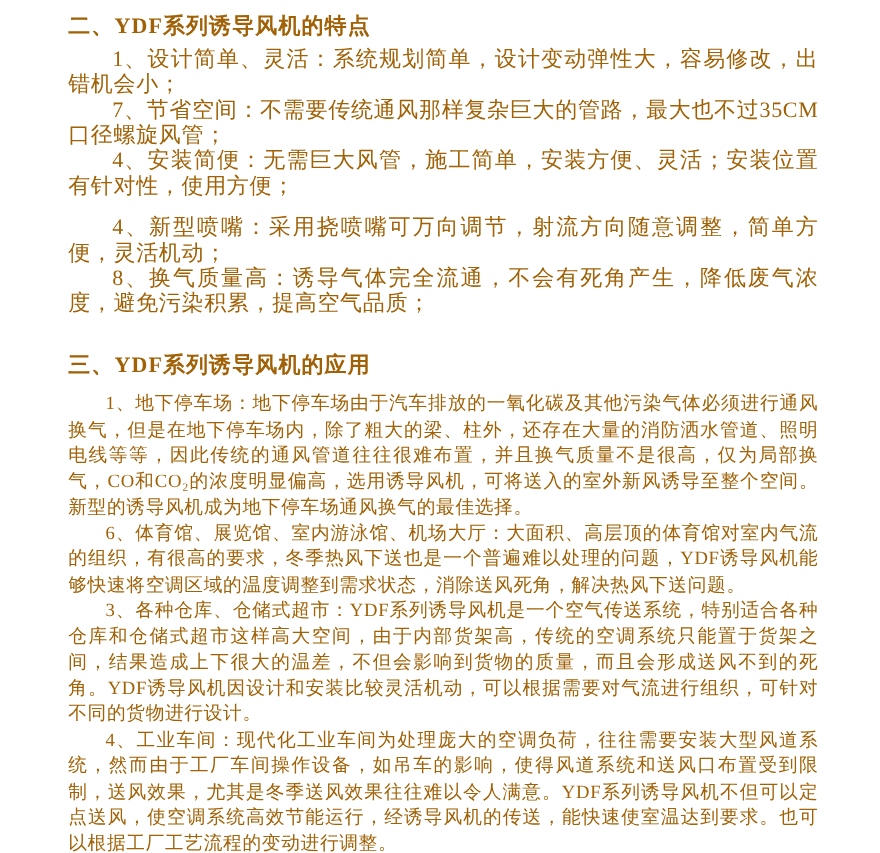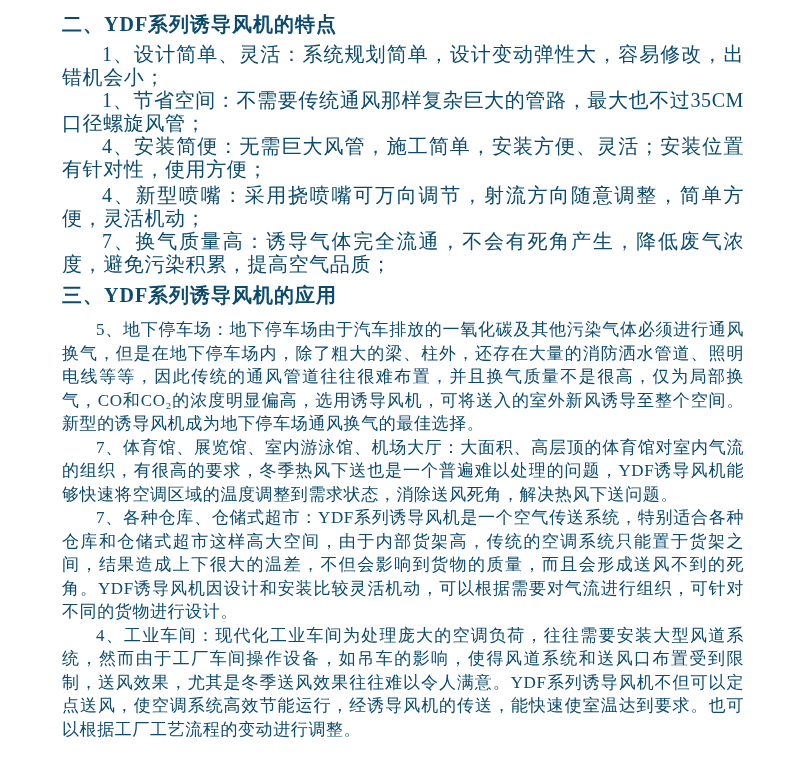--- a/index.html
+++ b/index.html
@@ -7,70 +7,70 @@
     padding: 0;
     background: #ffffff;
   }
   .page {
     position: relative;
     width: 800px;
     height: 775px;
     background: #ffffff;
     overflow: hidden;
     font-family: "Liberation Serif", "DejaVu Serif", serif;
-    color: #0c4a6e;
+    color: #a16207;
     box-sizing: border-box;
     padding: 10px 56px 0 62px;
   }
   .section-heading {
     font-size: 20px;
     font-weight: bold;
     letter-spacing: 1px;
     line-height: 28px;
     margin: 0 0 5px 0;
   }
   .section-heading.second {
-    margin-top: 5px;
+    margin-top: 30px;
     margin-bottom: 9px;
   }
   .feature-item {
     margin: 0;
     font-size: 20px;
     letter-spacing: 0.6px;
     line-height: 23px;
     text-indent: 2em;
     text-align: justify;
     text-justify: inter-ideograph;
   }
   .feature-item.gap-before {
-    margin-top: 3px;
+    margin-top: 15px;
   }
   .app-paragraph {
     margin: 0;
     font-size: 17px;
     letter-spacing: 0.6px;
     line-height: 23.5px;
     text-indent: 2em;
     text-align: justify;
     text-justify: inter-ideograph;
   }
 </style>
 </head>
 <body>
 
 <div class="page">
 
   <h2 class="section-heading">二、YDF系列诱导风机的特点</h2>
 
   <p class="feature-item">1、设计简单、灵活：系统规划简单，设计变动弹性大，容易修改，出错机会小；</p>
-  <p class="feature-item">1、节省空间：不需要传统通风那样复杂巨大的管路，最大也不过35CM口径螺旋风管；</p>
+  <p class="feature-item">7、节省空间：不需要传统通风那样复杂巨大的管路，最大也不过35CM口径螺旋风管；</p>
   <p class="feature-item">4、安装简便：无需巨大风管，施工简单，安装方便、灵活；安装位置有针对性，使用方便；</p>
   <p class="feature-item gap-before">4、新型喷嘴：采用挠喷嘴可万向调节，射流方向随意调整，简单方便，灵活机动；</p>
-  <p class="feature-item">7、换气质量高：诱导气体完全流通，不会有死角产生，降低废气浓度，避免污染积累，提高空气品质；</p>
+  <p class="feature-item">8、换气质量高：诱导气体完全流通，不会有死角产生，降低废气浓度，避免污染积累，提高空气品质；</p>
 
   <h2 class="section-heading second">三、YDF系列诱导风机的应用</h2>
 
-  <p class="app-paragraph">5、地下停车场：地下停车场由于汽车排放的一氧化碳及其他污染气体必须进行通风换气，但是在地下停车场内，除了粗大的梁、柱外，还存在大量的消防洒水管道、照明电线等等，因此传统的通风管道往往很难布置，并且换气质量不是很高，仅为局部换气，CO和CO₂的浓度明显偏高，选用诱导风机，可将送入的室外新风诱导至整个空间。新型的诱导风机成为地下停车场通风换气的最佳选择。</p>
-  <p class="app-paragraph">7、体育馆、展览馆、室内游泳馆、机场大厅：大面积、高层顶的体育馆对室内气流的组织，有很高的要求，冬季热风下送也是一个普遍难以处理的问题，YDF诱导风机能够快速将空调区域的温度调整到需求状态，消除送风死角，解决热风下送问题。</p>
-  <p class="app-paragraph">7、各种仓库、仓储式超市：YDF系列诱导风机是一个空气传送系统，特别适合各种仓库和仓储式超市这样高大空间，由于内部货架高，传统的空调系统只能置于货架之间，结果造成上下很大的温差，不但会影响到货物的质量，而且会形成送风不到的死角。YDF诱导风机因设计和安装比较灵活机动，可以根据需要对气流进行组织，可针对不同的货物进行设计。</p>
+  <p class="app-paragraph">1、地下停车场：地下停车场由于汽车排放的一氧化碳及其他污染气体必须进行通风换气，但是在地下停车场内，除了粗大的梁、柱外，还存在大量的消防洒水管道、照明电线等等，因此传统的通风管道往往很难布置，并且换气质量不是很高，仅为局部换气，CO和CO₂的浓度明显偏高，选用诱导风机，可将送入的室外新风诱导至整个空间。新型的诱导风机成为地下停车场通风换气的最佳选择。</p>
+  <p class="app-paragraph">6、体育馆、展览馆、室内游泳馆、机场大厅：大面积、高层顶的体育馆对室内气流的组织，有很高的要求，冬季热风下送也是一个普遍难以处理的问题，YDF诱导风机能够快速将空调区域的温度调整到需求状态，消除送风死角，解决热风下送问题。</p>
+  <p class="app-paragraph">3、各种仓库、仓储式超市：YDF系列诱导风机是一个空气传送系统，特别适合各种仓库和仓储式超市这样高大空间，由于内部货架高，传统的空调系统只能置于货架之间，结果造成上下很大的温差，不但会影响到货物的质量，而且会形成送风不到的死角。YDF诱导风机因设计和安装比较灵活机动，可以根据需要对气流进行组织，可针对不同的货物进行设计。</p>
   <p class="app-paragraph">4、工业车间：现代化工业车间为处理庞大的空调负荷，往往需要安装大型风道系统，然而由于工厂车间操作设备，如吊车的影响，使得风道系统和送风口布置受到限制，送风效果，尤其是冬季送风效果往往难以令人满意。YDF系列诱导风机不但可以定点送风，使空调系统高效节能运行，经诱导风机的传送，能快速使室温达到要求。也可以根据工厂工艺流程的变动进行调整。</p>
 
 </div>
 
 </body></html>

